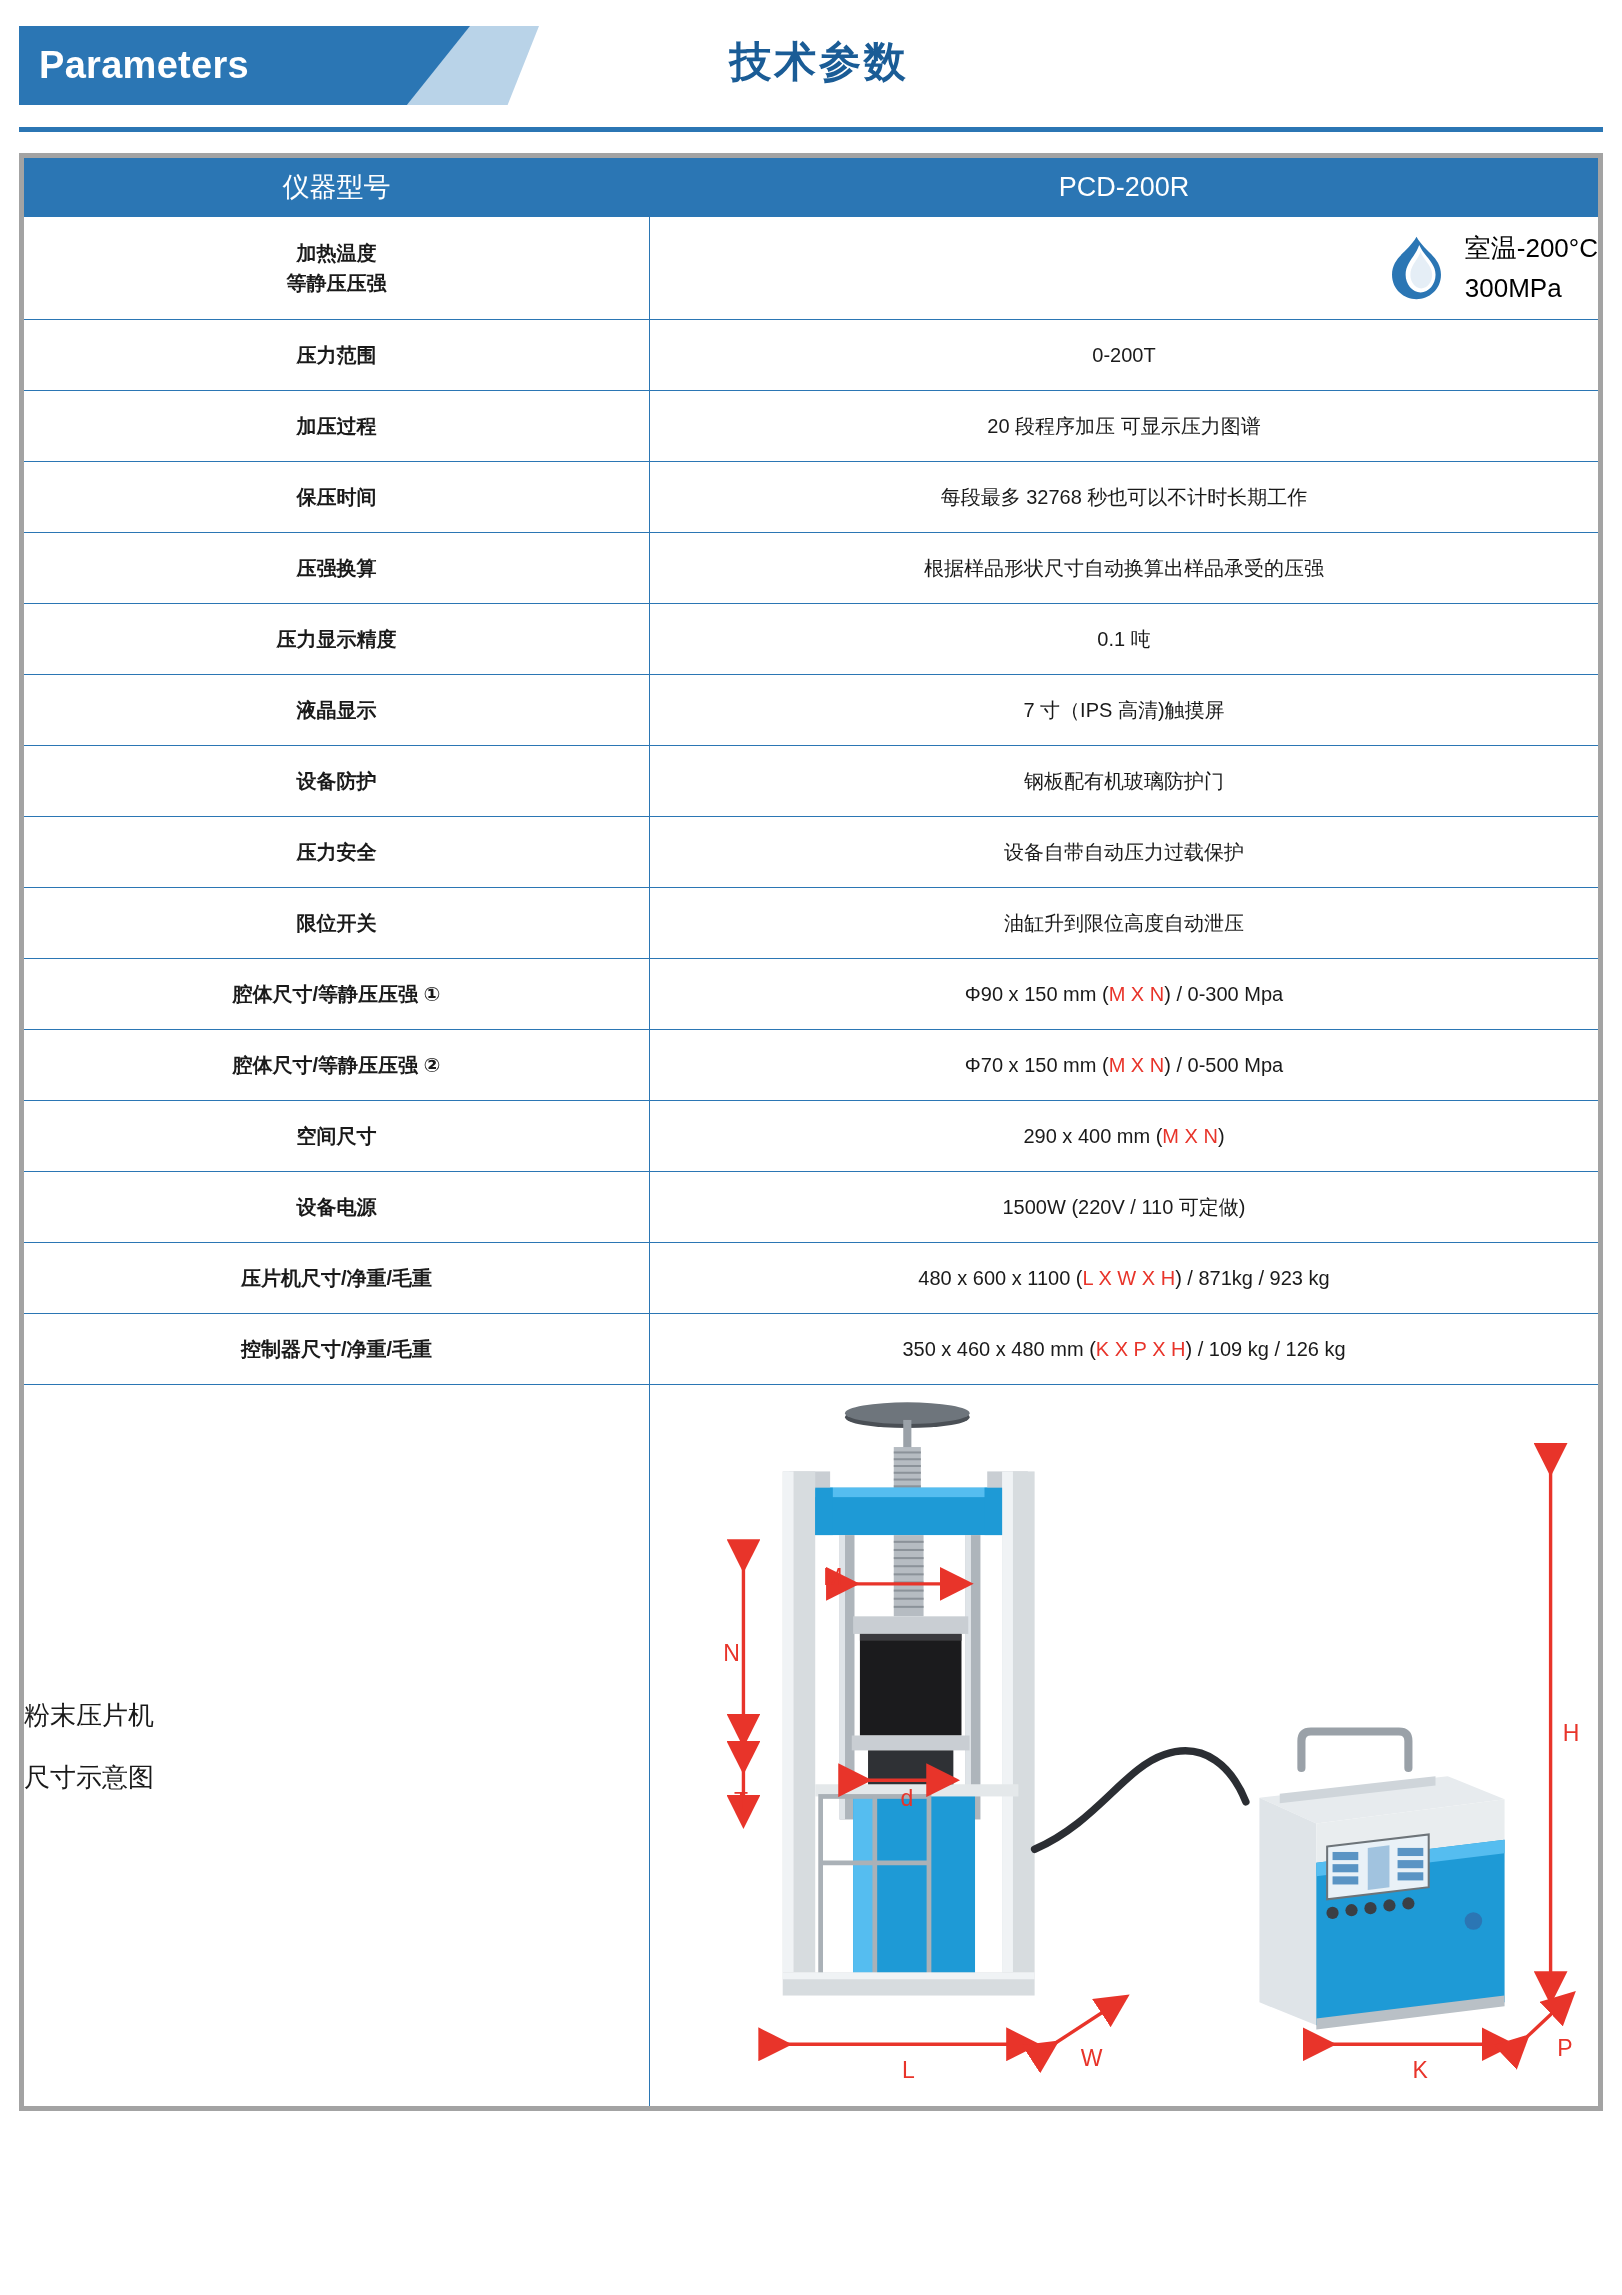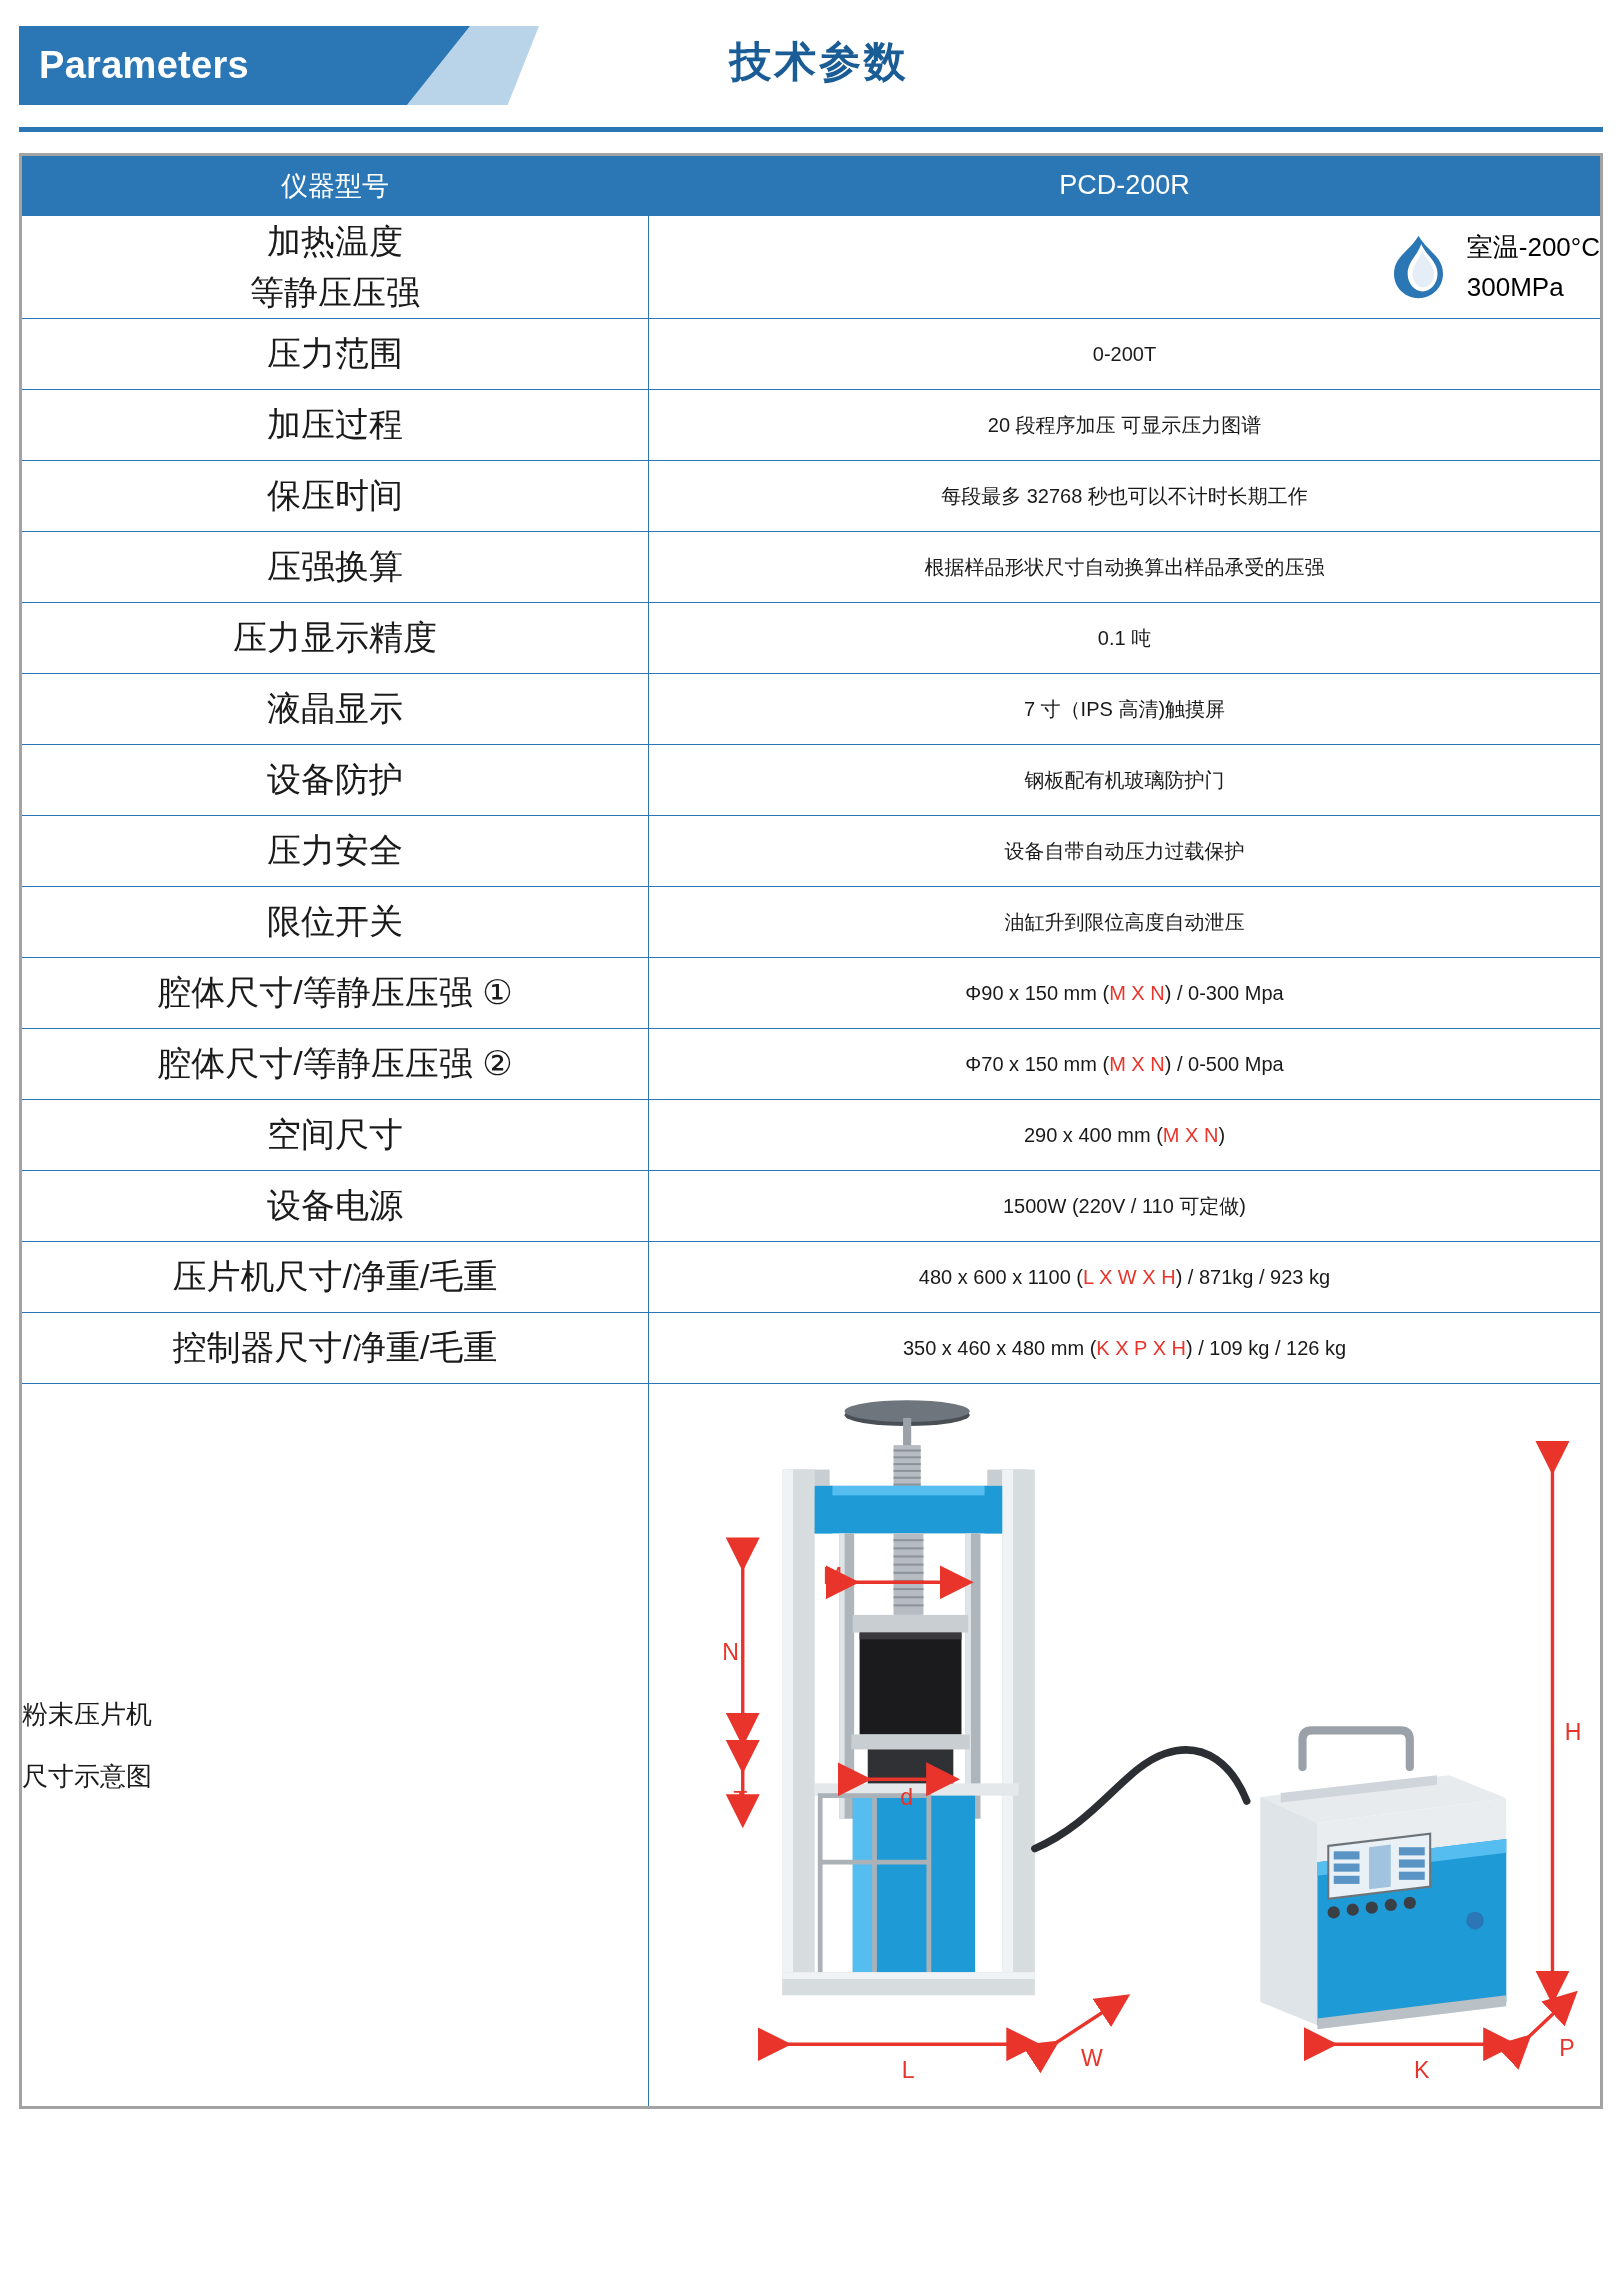--- a/index.html
+++ b/index.html
@@ -68,45 +68,46 @@
     left: 19px;
     right: 19px;
     top: 127px;
     height: 4.8px;
     background: #2b76b4;
   }
 
   
   .table {
     margin: 16.4px 19px 0 19px;
-    border: 3px solid #a3a3a3;
+    border: 5px solid #a3a3a3;
     border-collapse: collapse;
     width: calc(100% - 38px);
     table-layout: fixed;
   }
   .table td {
     border: 1.4px solid #2b76b4;
     padding: 0;
     vertical-align: middle;
   }
   .col-label { width: 628px; }
   .row-head td {
     background: #2b76b4;
     color: #ffffff;
     font-size: 27px;
     text-align: center;
     height: 61px;
     font-weight: normal;
   }
   .cell-label {
     text-align: center;
-    font-size: 34px;
+    font-size: 20px;
     color: #1a1a1a;
     height: 71px;
     padding: 9.6px 6.8px;
+    font-weight: bold;
   }
   .cell-value {
     text-align: center;
     font-size: 20px;
     color: #1a1a1a;
     height: 71px;
     padding: 9.6px 13.7px;
   }
   .two-line { line-height: 1.5; }
   .red { color: #e8342a; text-align: right; }

